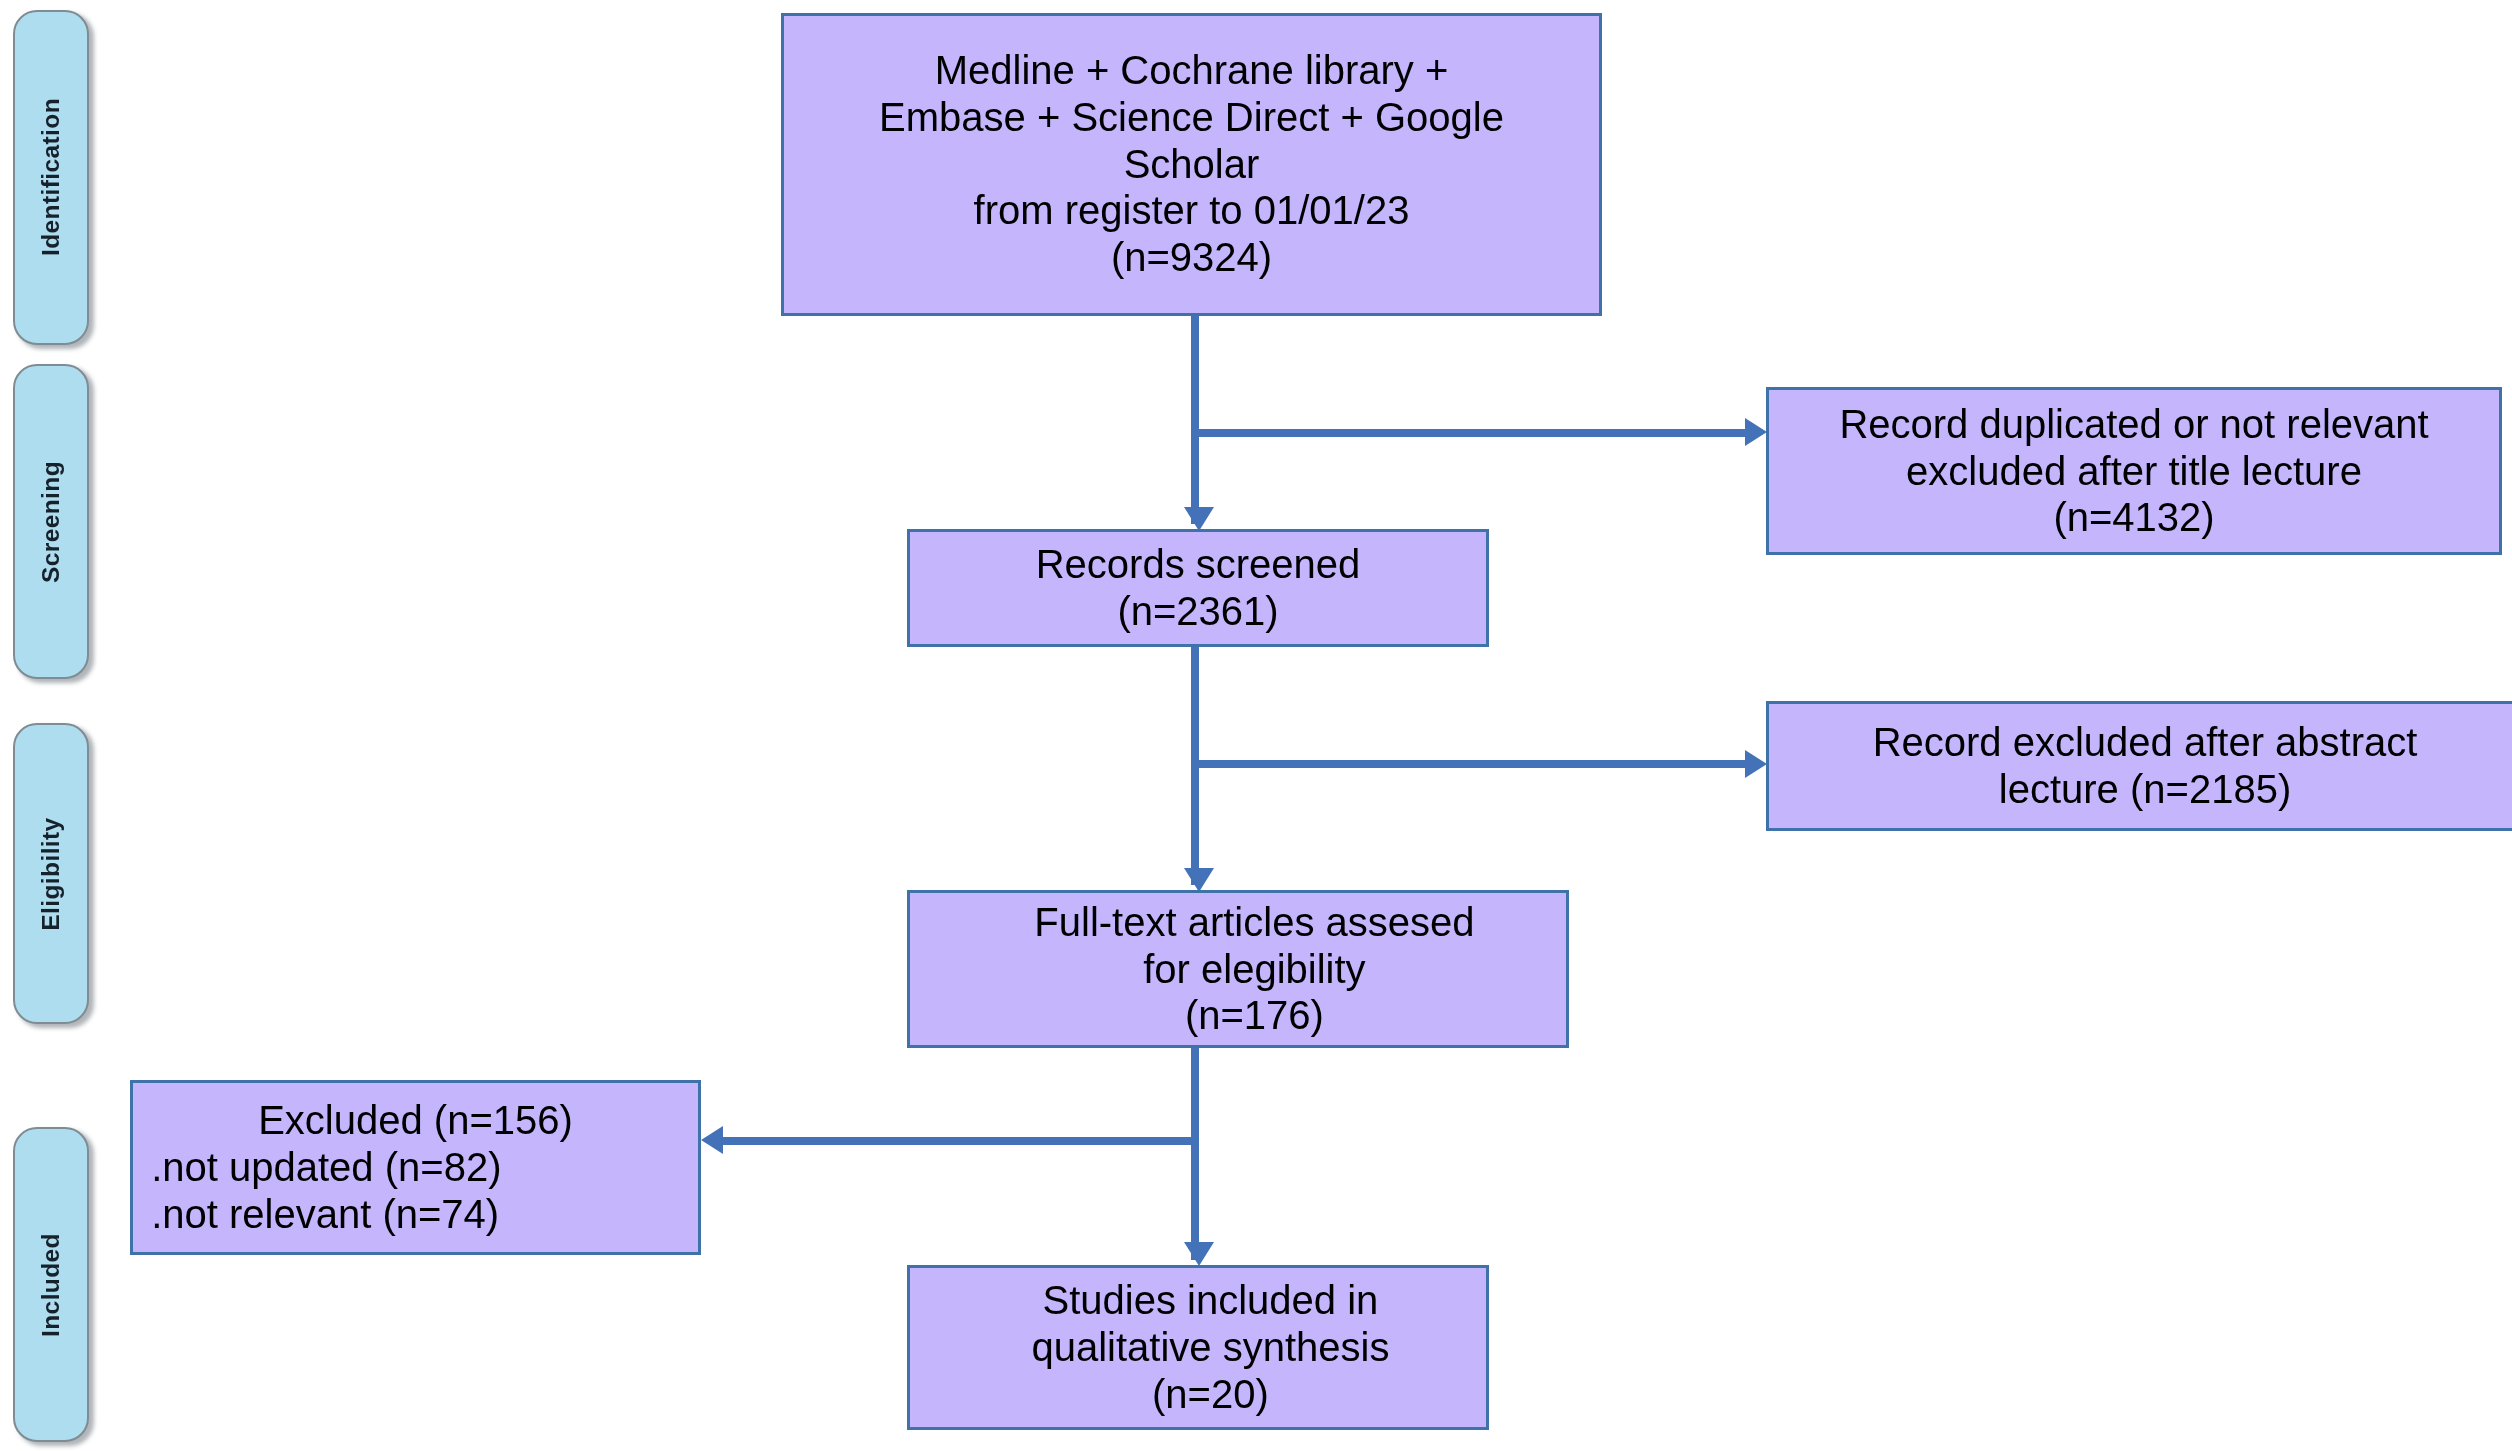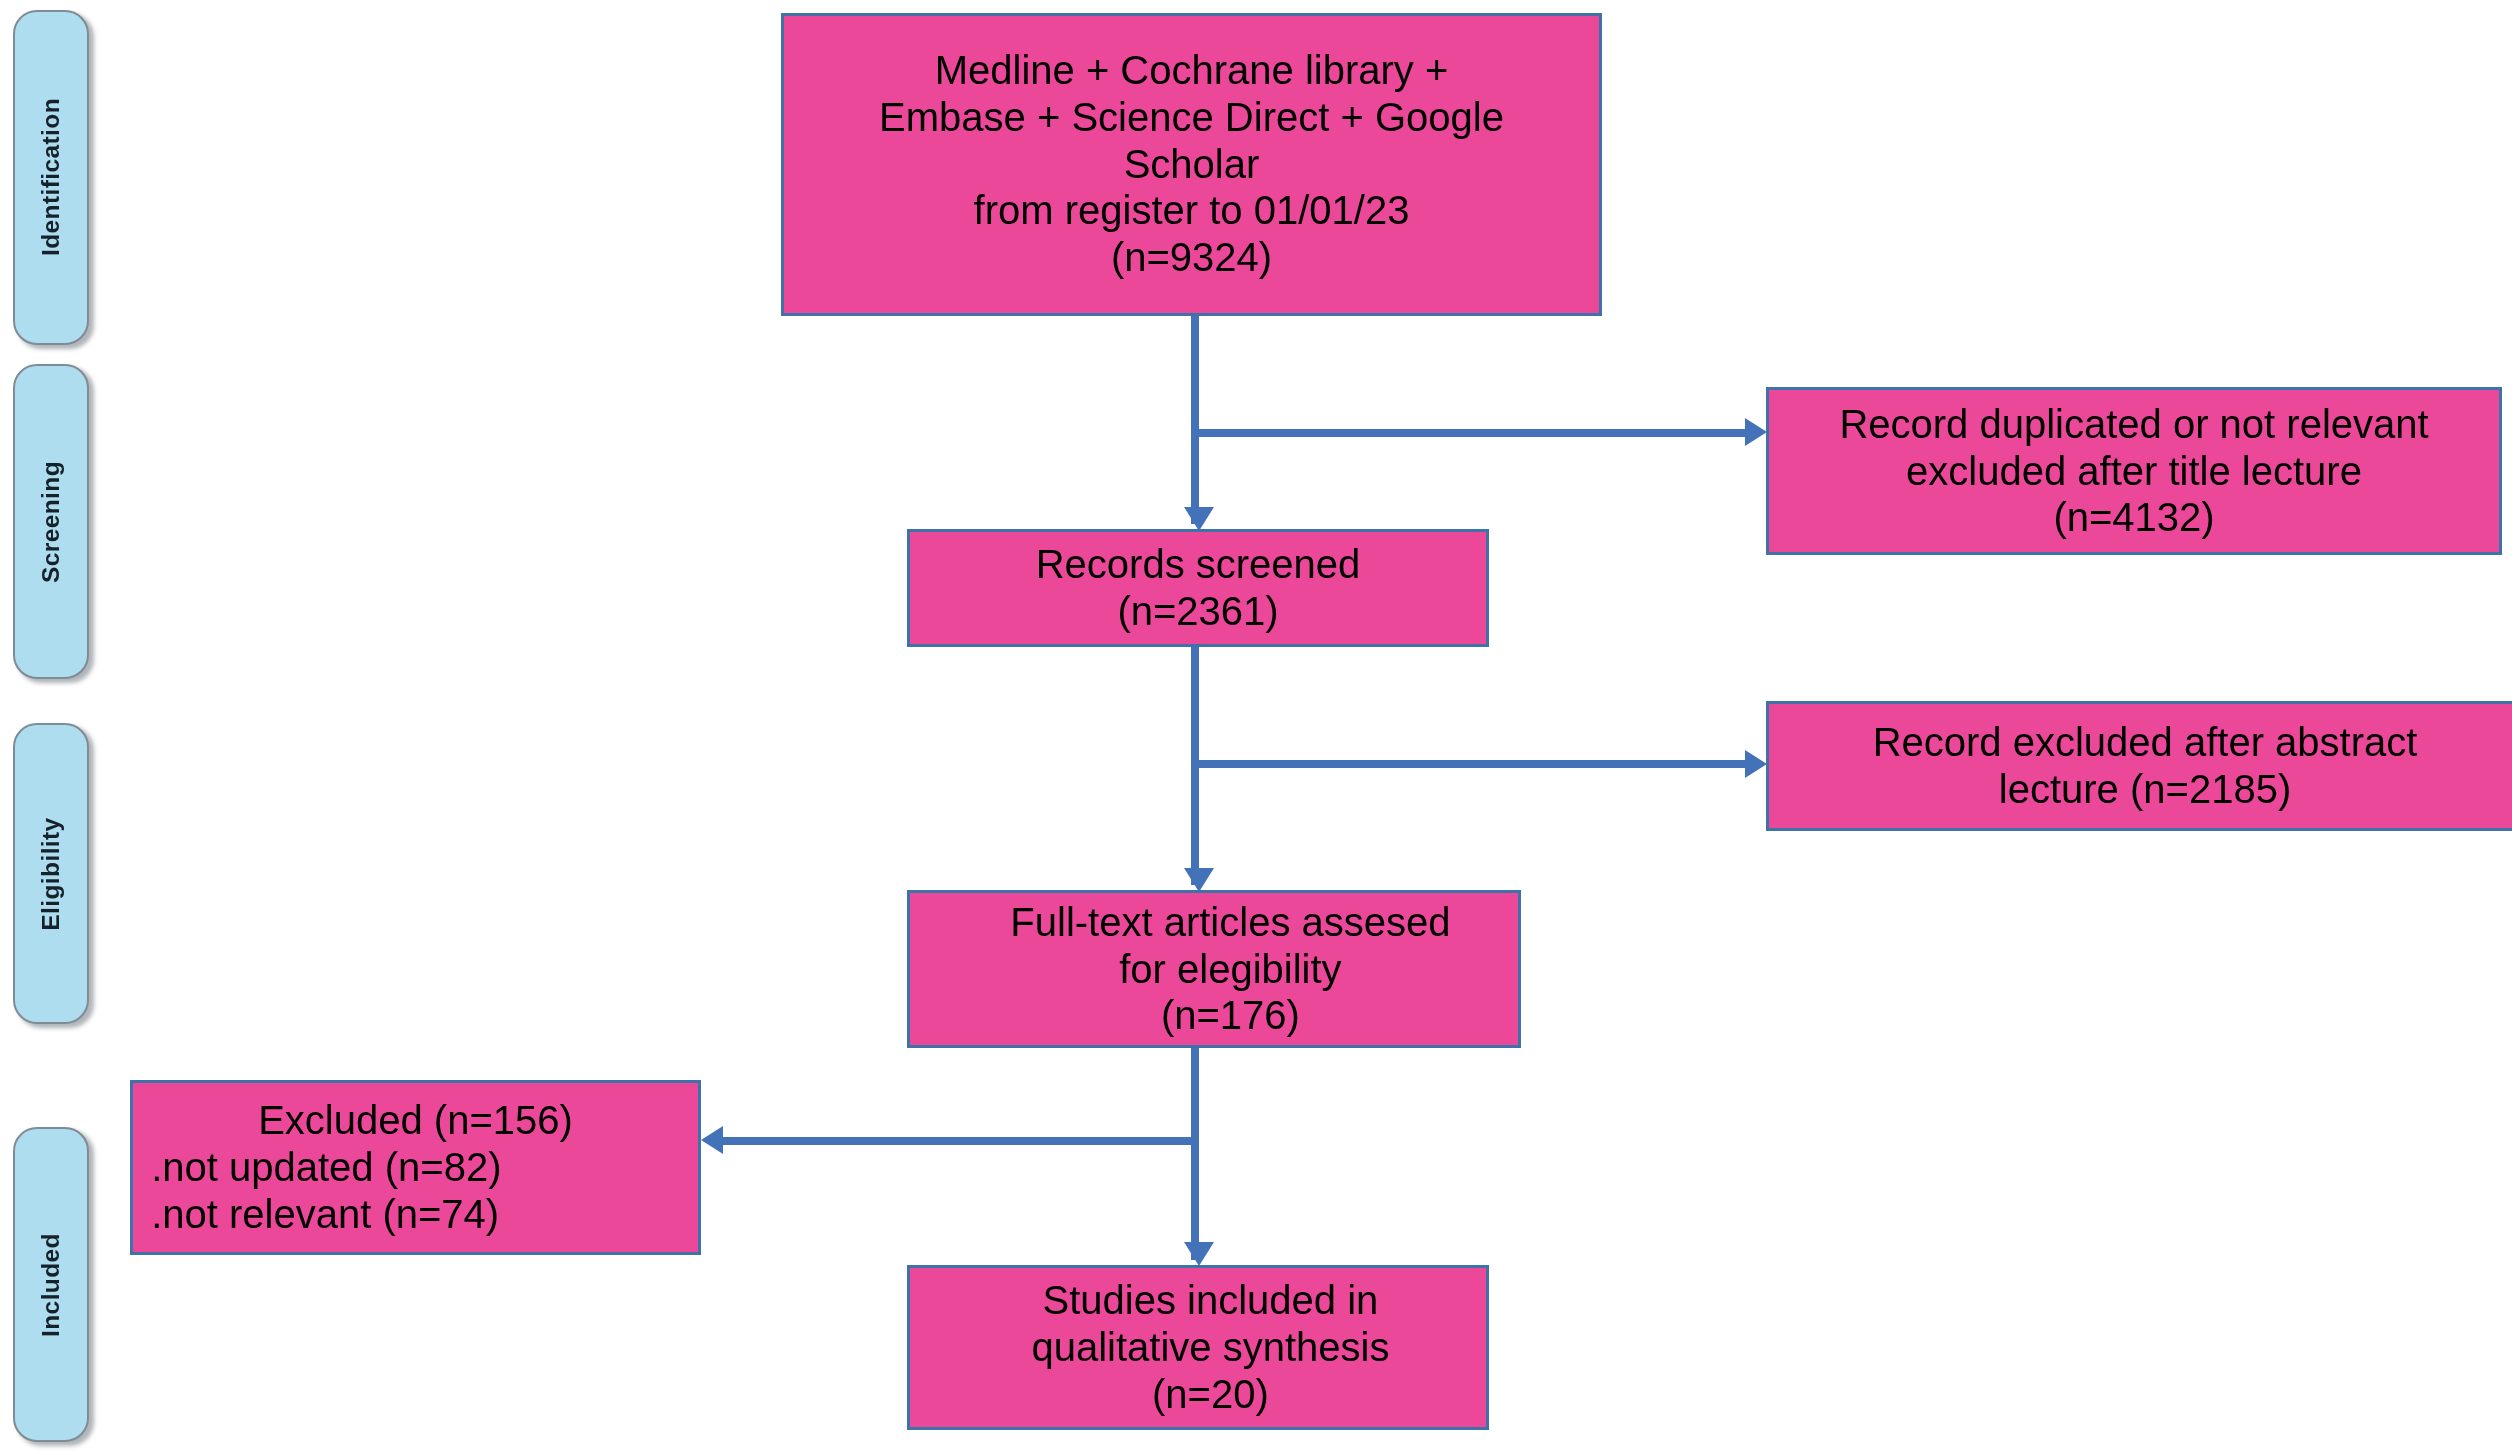--- a/index.html
+++ b/index.html
@@ -35,21 +35,21 @@
     white-space: nowrap;
     font-weight: bold;
     font-size: 24.5px;
     letter-spacing: 0.4px;
     color: #16222b;
   }
 
   
   .flow-box {
     position: absolute;
-    background: #ec4899;
+    background: #c4b5fd;
     border: 3.5px solid #3F72A8;
     box-sizing: border-box;
     display: flex;
     flex-direction: column;
     align-items: center;
     justify-content: center;
     padding: 4.2px 11.2px;
   }
   .flow-box .line {
     color: #000000;
@@ -156,21 +156,21 @@
   <div class="flow-box" style="left:907px; top:529px; width:582px; height:118px;">
     <div class="line">Records screened</div>
     <div class="line">(n=2361)</div>
   </div>
 
   <div class="flow-box" style="left:1766px; top:701px; width:758px; height:130px;">
     <div class="line">Record excluded after abstract</div>
     <div class="line">lecture (n=2185)</div>
   </div>
 
-  <div class="flow-box" style="left:907px; top:890px; width:614px; height:158px;padding-left:44px;">
+  <div class="flow-box" style="left:907px; top:890px; width:662px; height:158px;padding-left:44px;">
     <div class="line">Full-text articles assesed</div>
     <div class="line">for elegibility</div>
     <div class="line">(n=176)</div>
   </div>
 
   <div class="flow-box left-align-body" style="left:130px; top:1080px; width:571px; height:175px;">
     <div class="line">Excluded (n=156)</div>
     <div class="line lft">.not updated (n=82)</div>
     <div class="line lft">.not relevant (n=74)</div>
   </div>

